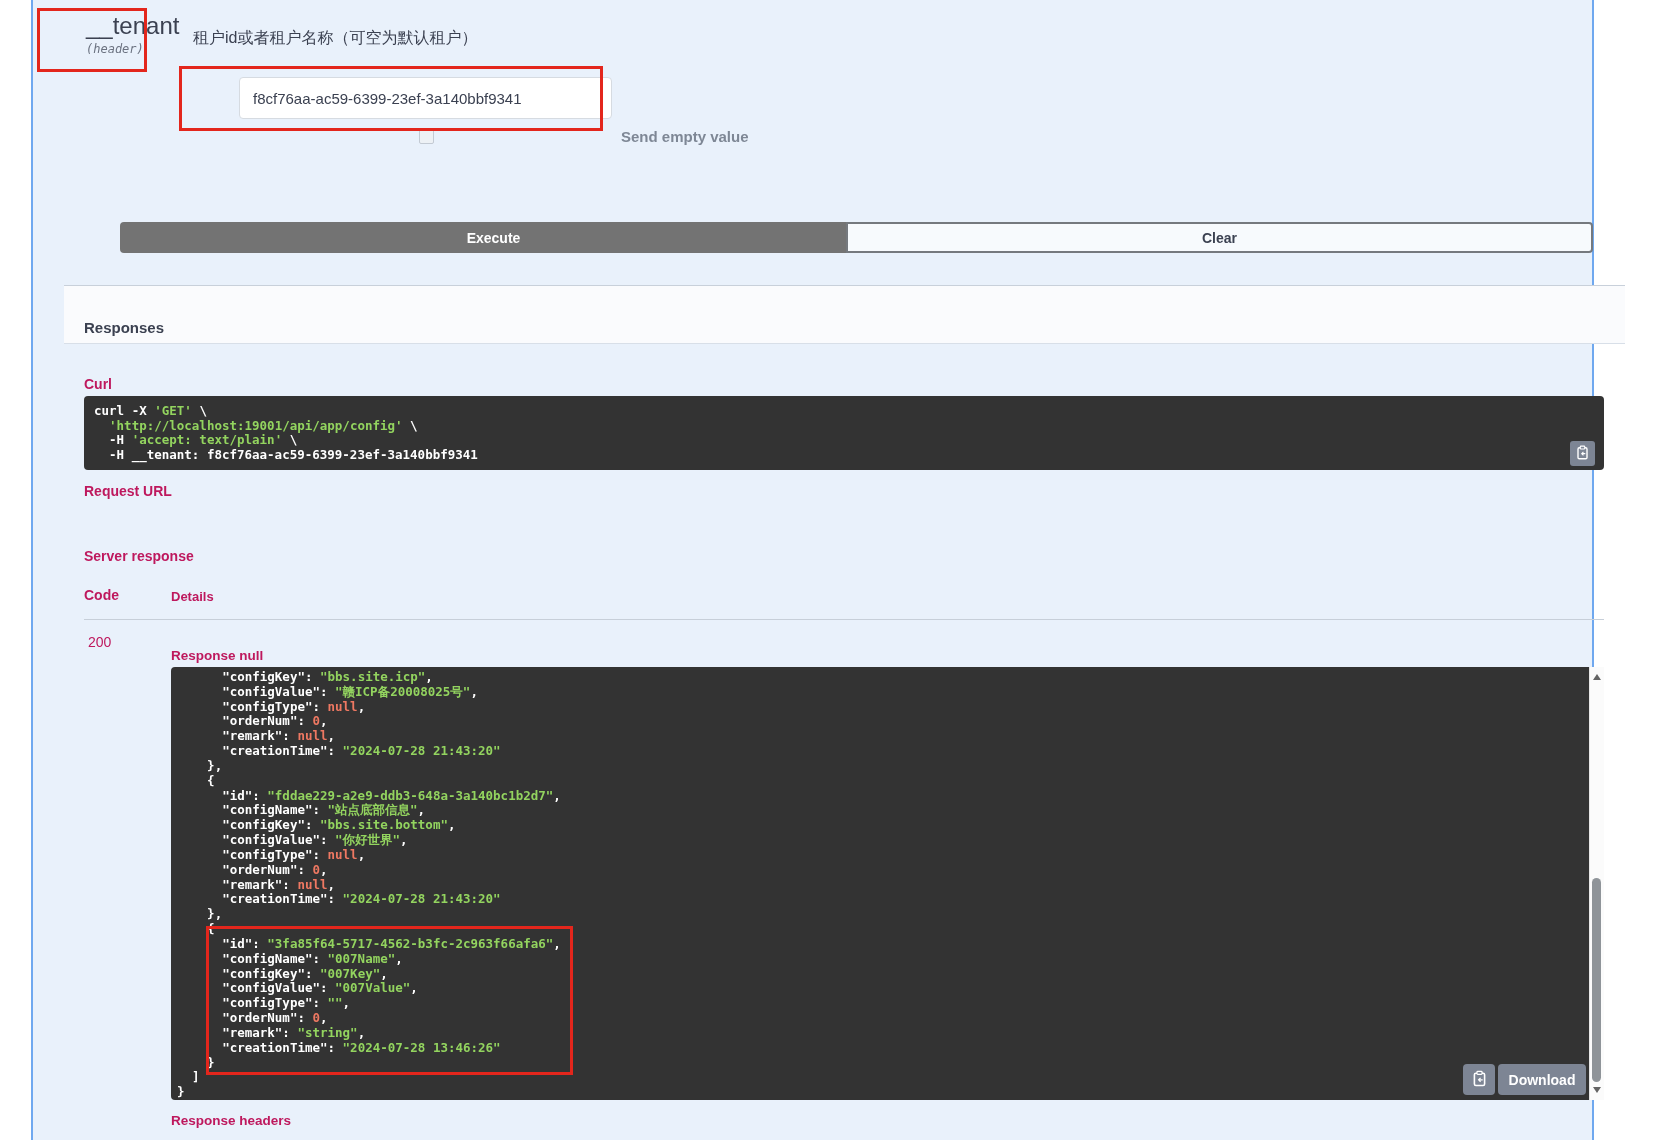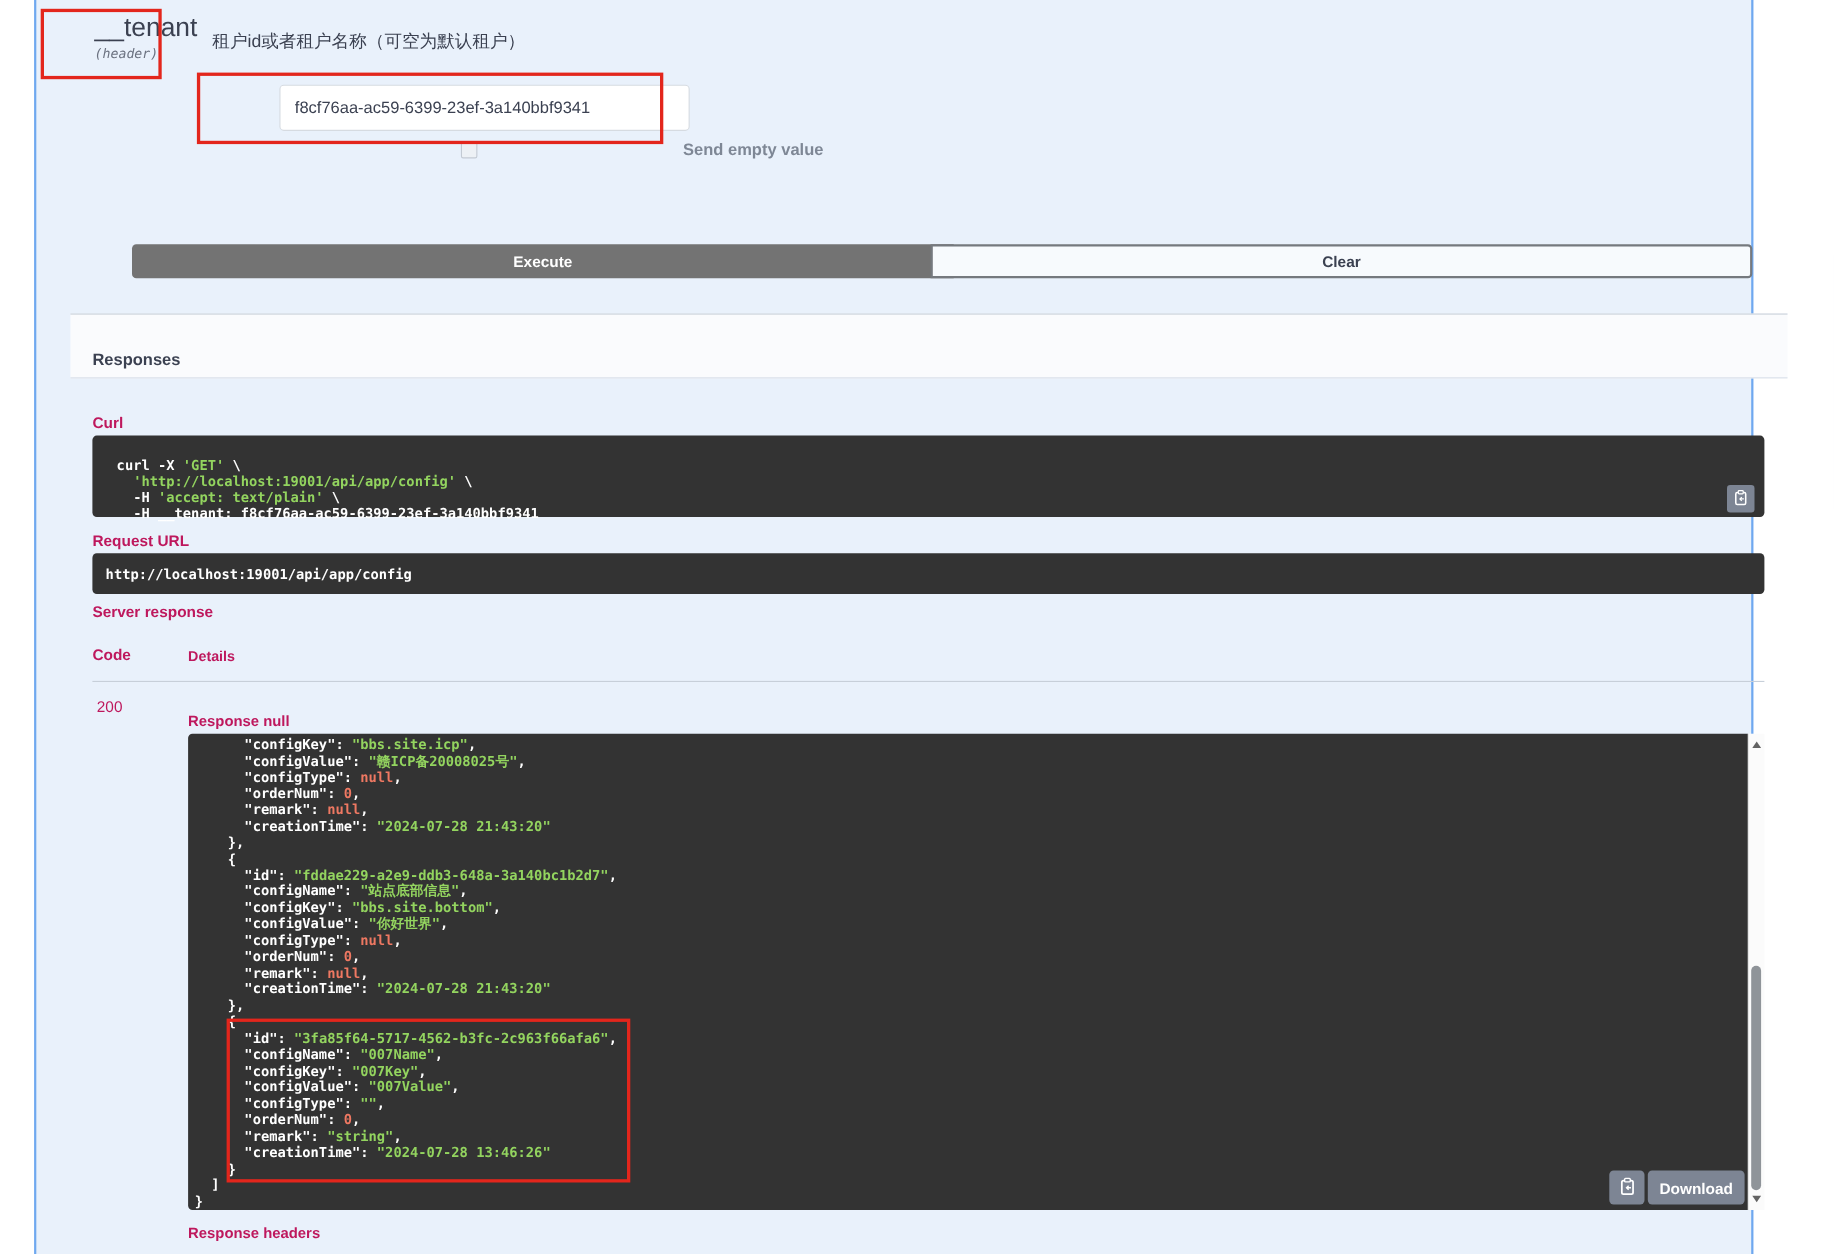--- a/index.html
+++ b/index.html
@@ -11,21 +11,21 @@
   .anno{position:absolute;border:3px solid #e3261c;z-index:30;pointer-events:none;}
   #anno1{left:37px;top:8px;width:104px;height:58px;}
   #anno2{left:179px;top:66px;width:418px;height:59px;}
   
   .param-name{position:absolute;left:53px;top:12px;font-size:24px;color:#3b4151;}
   .param-in{position:absolute;left:53px;top:42px;font-size:12px;font-style:italic;
     font-family:"DejaVu Sans Mono", monospace;color:#6b7280;}
   .param-desc{position:absolute;left:160px;top:28px;font-size:16px;color:#3b4151;}
   .param-input{position:absolute;left:206px;top:77px;width:358px;height:40px;border:1px solid #d6dbe1;
     border-radius:4px;background:#fff;font-size:15px;color:#3b4151;padding:0 0 0 13px;outline:none;
-    font-family:"Liberation Sans", sans-serif;margin-left:15px;}
+    font-family:"Liberation Sans", sans-serif;}
   .checkbox{position:absolute;left:386px;top:129px;width:13px;height:13px;background:#edf1f5;
     border:1px solid #c3cad3;border-radius:2px;}
   .send-empty{position:absolute;left:588px;top:128px;font-size:15px;font-weight:bold;color:#7e8795;}
   
   .btn-execute{position:absolute;left:66px;top:222px;width:747px;height:31px;background:#737373;
     border:none;border-radius:4px 0 0 4px;color:#fff;font-weight:bold;font-size:14px;cursor:pointer;
     font-family:"Liberation Sans", sans-serif;margin-left:21px;}
   .btn-clear{position:absolute;left:813px;top:222px;width:747px;height:31px;background:#f7fafd;
     border:2px solid #75797e;border-radius:0 4px 4px 0;color:#3b4151;font-weight:bold;font-size:14px;
     cursor:pointer;font-family:"Liberation Sans", sans-serif;}
@@ -39,21 +39,21 @@
   #requrl-label{left:51px;top:483px;}
   #server-label{left:51px;top:548px;}
   #code-label{left:51px;top:587px;font-weight:bold;}
   #details-label{left:138px;top:589px;font-size:13px;font-weight:bold;}
   #status-code{left:55px;top:634px;font-weight:normal;}
   #respbody-label{left:138px;top:648px;font-size:13.5px;}
   #respheaders-label{left:138px;top:1113px;font-size:13.5px;}
   .code-sep{position:absolute;left:51px;top:619px;width:1520px;height:1px;background:#c7cfd9;}
   
   .dark{background:#333;border-radius:4px;font-family:"DejaVu Sans Mono", monospace;color:#fff;}
-  .curl-block{position:absolute;left:51px;top:396px;width:1520px;height:74px;padding:12px;box-sizing:border-box;}
+  .curl-block{position:absolute;left:51px;top:396px;width:1520px;height:74px;padding:0;box-sizing:border-box;}
   .curl-inner{padding:8px 10px;font-size:12.5px;font-weight:600;line-height:14.5px;}
   .url-block{position:absolute;left:51px;top:503px;width:1520px;height:37px;box-sizing:border-box;
     display:flex;align-items:center;padding-left:12px;font-size:12.5px;font-weight:600;}
   .resp-wrap{position:absolute;left:138px;top:667px;width:1433px;height:433px;}
   .resp-pre{position:absolute;left:0;top:0;width:1418px;height:433px;box-sizing:border-box;
     border-radius:4px 0 0 4px;padding:3px 0 0 6px;overflow:hidden;}
   .resp-pre .code-line{font-size:12.5px;font-weight:600;line-height:14.83px;}
   .code-line{white-space:pre;}
   .tok-plain{color:#ffffff;}
   .tok-string{color:#93d45f;}
@@ -108,21 +108,20 @@
           <svg width="15" height="15" viewBox="0 0 16 16">
             <rect x="3.2" y="3" width="9.6" height="11.6" rx="1.4" fill="none" stroke="#ffffff" stroke-width="1.5"></rect>
             <rect x="5.6" y="1.2" width="4.8" height="3" rx="0.8" fill="#7d8594" stroke="#ffffff" stroke-width="1.2"></rect>
             <path d="M11 9.2 H7.4 M9 7.4 L7.2 9.2 L9 11" fill="none" stroke="#ffffff" stroke-width="1.2"></path>
           </svg>
         </span>
       </button>
     </div>
 
     <div class="sec-label" id="requrl-label">Request URL</div>
-    <div class="dark url-block">http://localhost:19001/api/app/config</div>
 
     <div class="sec-label" id="server-label">Server response</div>
     <div class="sec-label" id="code-label">Code</div>
     <div class="sec-label" id="details-label">Details</div>
     <div class="code-sep"></div>
     <div class="sec-label" id="status-code">200</div>
     <div class="sec-label" id="respbody-label">Response null</div>
 
     <div class="resp-wrap">
       <div class="dark resp-pre">

